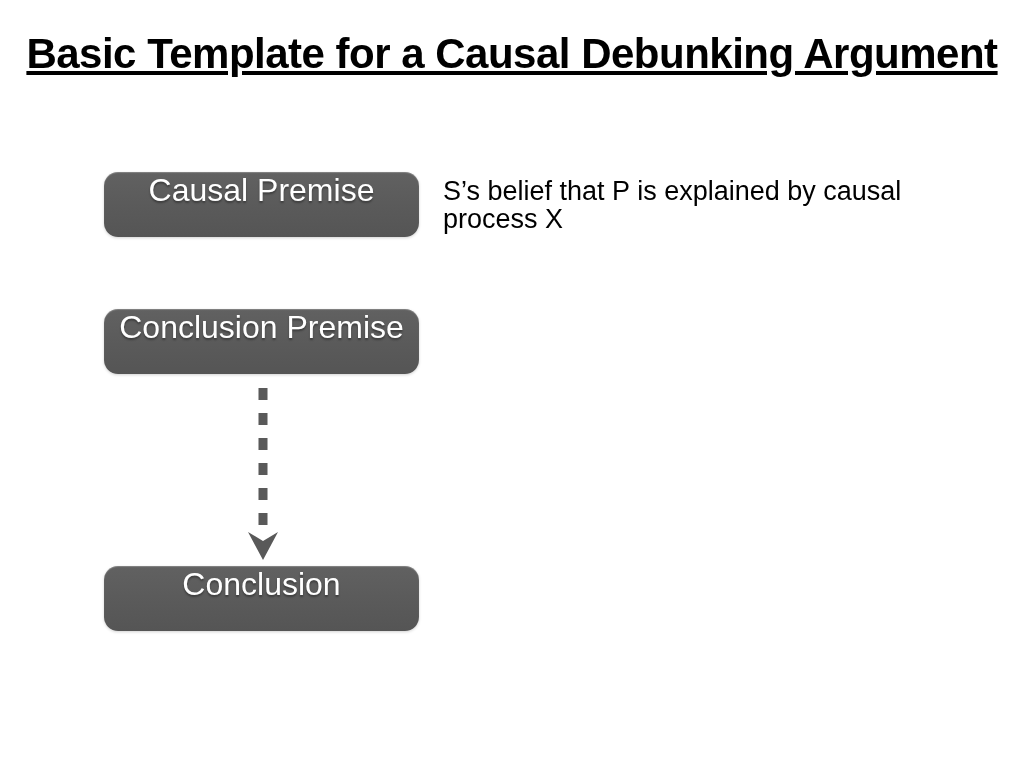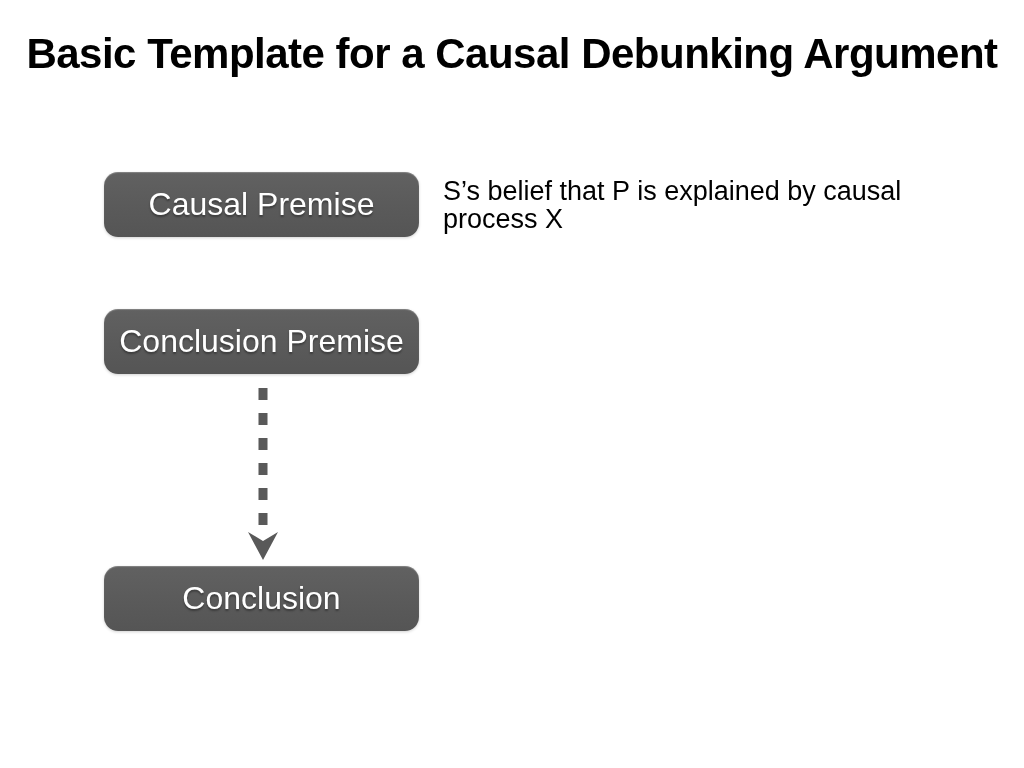--- a/index.html
+++ b/index.html
@@ -22,40 +22,40 @@
   .title {
     position: absolute;
     top: 30px;
     left: 0;
     right: 0;
     text-align: center;
     font-size: 42px;
     font-weight: 600;
     letter-spacing: -0.5px;
     color: #000000;
+    text-decoration: underline;
   }
   .row {
     position: absolute;
     left: 104px;
     height: 65px;
     display: flex;
     align-items: center;
   }
   .row-1 { top: 172px; }
   .row-2 { top: 309px; }
   .row-3 { top: 566px; }
   .box {
     width: 315px;
     height: 65px;
     flex: 0 0 315px;
     border-radius: 14px;
     background: linear-gradient(180deg, #616161 0%, var(--box-fill, #5a5a5a) 55%, #555555 100%);
     box-shadow: inset 0 1px 1px rgba(255,255,255,0.22), 0 1px 3px rgba(0,0,0,0.18);
     display: flex;
-    align-items: center;
     justify-content: center;
   }
   .box-label {
     color: var(--box-text, #ffffff);
     font-size: 32px;
     font-weight: 400;
     text-shadow: 0 2px 2px rgba(0,0,0,0.35);
     white-space: nowrap;
   }
   .annotation {

